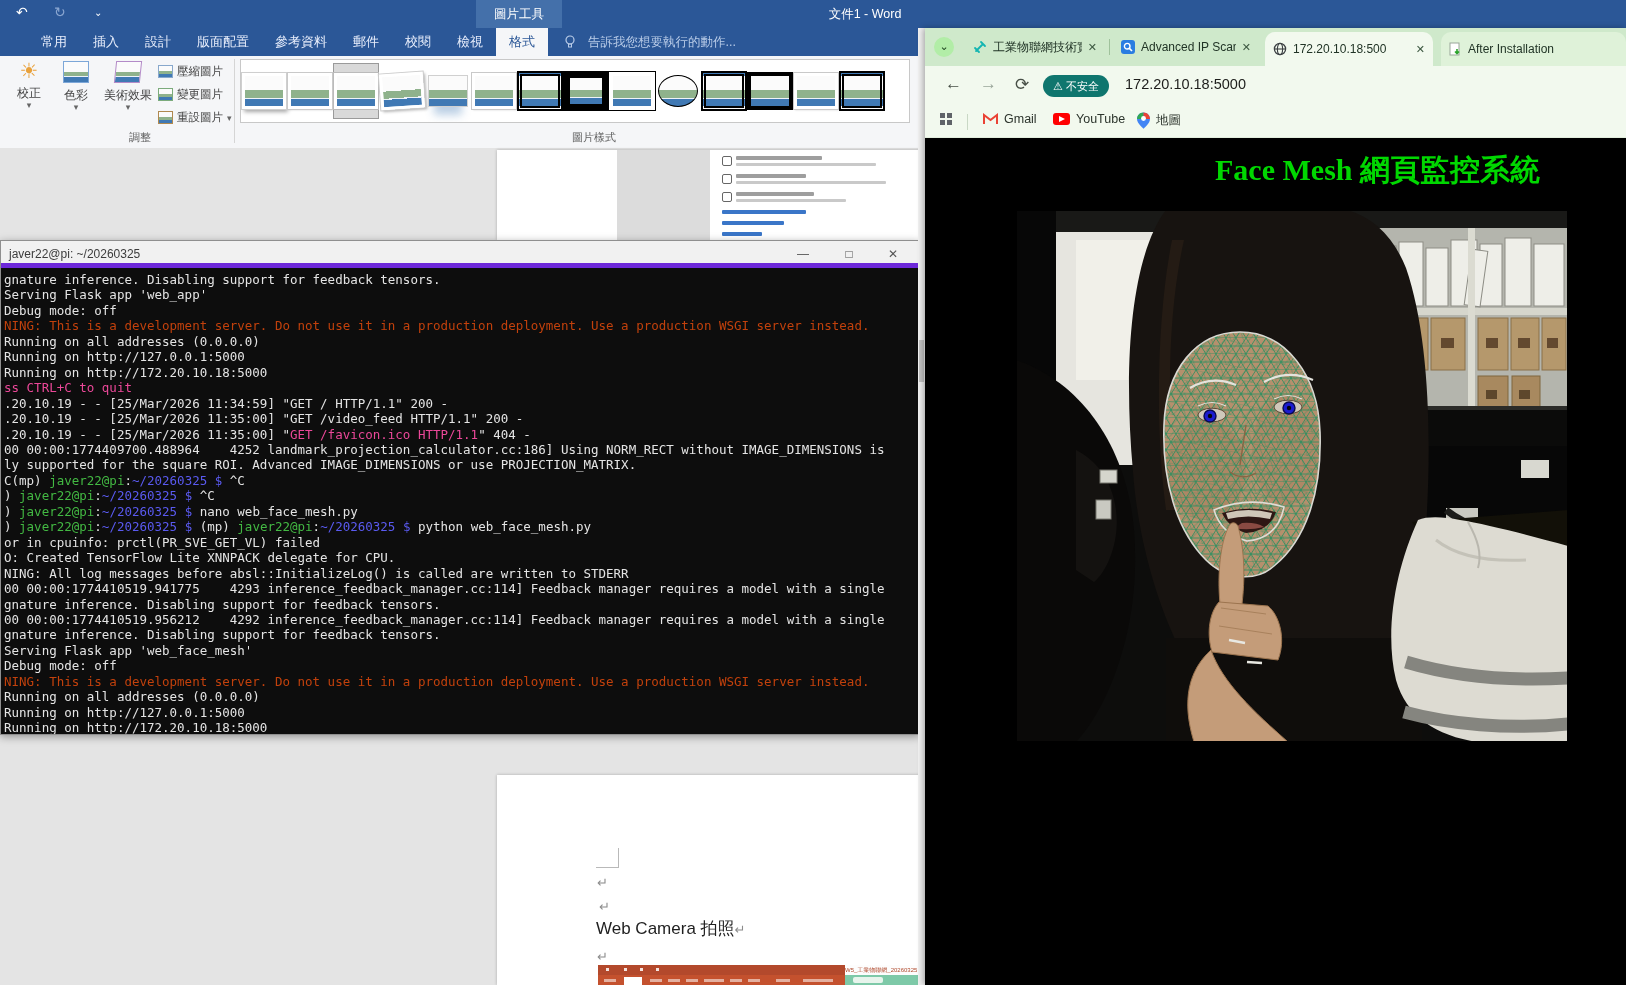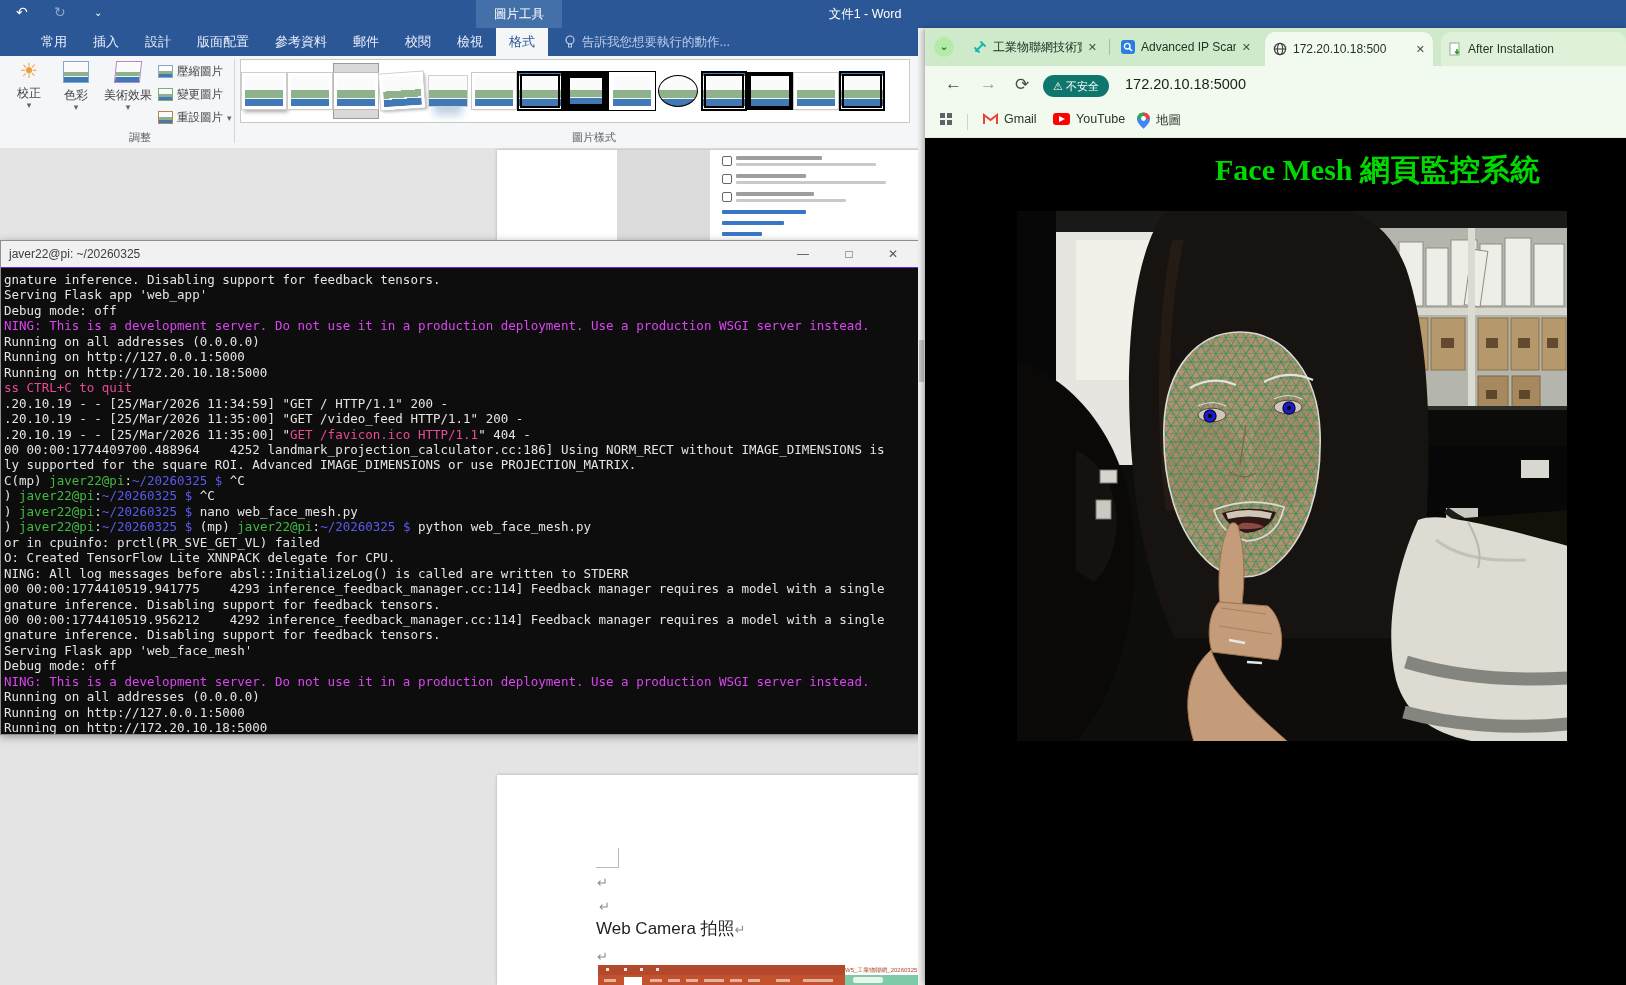--- a/index.html
+++ b/index.html
@@ -9,21 +9,21 @@
   
   #word-titlebar{left:0;top:0;width:1626px;height:28px;background:#2b5797;color:#fff;z-index:1;}
   .qa-icon{position:absolute;top:4px;font-size:14px;color:#fff;cursor:default;}
   #ctx-chip{position:absolute;left:476px;top:0;width:86px;height:28px;background:#4470aa;
             color:#fff;font-size:12.5px;text-align:center;line-height:28px;}
   #word-title{position:absolute;left:790px;top:0;width:150px;height:28px;color:#fff;font-size:12.5px;
               text-align:center;line-height:28px;}
   #ribbon-tabs{left:0;top:28px;width:1626px;height:28px;background:#2b5797;z-index:1;display:flex;padding-left:28px;box-sizing:border-box;}
   .rtab{color:#e8eefc;font-size:13px;line-height:28px;padding:0 13px;white-space:nowrap;}
   .rtab.active{background:#f5f6f8;color:#2b5797;}
-  #tellme{display:flex;align-items:center;gap:6px;margin-left:16px;color:#b9cce8;font-size:12.5px;white-space:nowrap;}
+  #tellme{display:flex;align-items:center;gap:12px;margin-left:16px;color:#b9cce8;font-size:12.5px;white-space:nowrap;}
   #ribbon-body{left:0;top:56px;width:925px;height:92px;background:#f5f6f8;z-index:1;border-bottom:1px solid #d8d8d8;}
   .grp-label{position:absolute;bottom:3px;font-size:11px;color:#5f5f5f;text-align:center;margin-left:24px;}
   .bigbtn{position:absolute;top:3px;text-align:center;font-size:12px;color:#444;}
   .bigbtn .lbl{margin-top:2px;}
   .caret{font-size:9px;color:#666;line-height:6px;}
   .mini-pic{display:inline-block;background:linear-gradient(180deg,#fbfbfb 0%,#fbfbfb 48%,#8fb28c 48%,#8fb28c 72%,#eef3f8 72%,#eef3f8 76%,#4079b4 76%,#4079b4 100%);}
   .smallbtn{position:absolute;left:158px;width:78px;height:21px;display:flex;align-items:center;gap:4px;
             font-size:11.5px;color:#444;white-space:nowrap;}
   .vline{position:absolute;width:1px;background:#d5d5d5;}
   #gallery{position:absolute;left:240px;top:3px;width:668px;height:62px;background:#fff;border:1px solid #c8c8c8;
@@ -45,27 +45,27 @@
   #doc-bottom{left:0;top:735px;width:925px;height:250px;background:#e4e4e4;z-index:1;}
   .page{position:absolute;background:#fff;box-shadow:0 0 3px rgba(0,0,0,.25);}
   .bar{position:absolute;border-radius:1px;}
   .pilcrow{position:absolute;color:#8c8c8c;font-size:13px;}
   #caption{position:absolute;left:596px;top:917px;font-size:17px;color:#1f1f1f;z-index:2;white-space:nowrap;}
   #ppt-img{position:absolute;left:598px;top:965px;width:322px;height:20px;z-index:2;overflow:hidden;}
   
   #terminal{left:0;top:240px;width:920px;height:495px;z-index:5;border:1px solid #8f8f8f;box-sizing:border-box;
             box-shadow:0 2px 8px rgba(0,0,0,.35);}
   #term-titlebar{position:absolute;left:0;top:0;width:100%;height:27px;background:#f1f1f1;
-                 border-bottom:1px solid #6d28d9;box-sizing:border-box;}
+                 border-bottom:5px solid #6d28d9;box-sizing:border-box;}
   #term-title{position:absolute;left:8px;top:6px;font-size:12px;color:#3c3c3c;}
   .winbtn{position:absolute;top:0;width:40px;height:27px;text-align:center;line-height:27px;font-size:12px;color:#555;}
   #term-body{position:absolute;left:0;top:27px;right:0;bottom:0;background:#0d0d0d;overflow:hidden;
              font-family:"DejaVu Sans Mono",monospace;font-size:12.5px;line-height:15.45px;padding:4px 0 0 3px;}
   .tl{white-space:pre;}
-  .c-w{color:#e4e4e4;} .c-r{color:#d946ef;} .c-y{color:#ec4899;} .c-g{color:#43b943;} .c-b{color:#5a5af0;}
+  .c-w{color:#e4e4e4;} .c-r{color:#c2410c;} .c-y{color:#ec4899;} .c-g{color:#43b943;} .c-b{color:#5a5af0;}
   #word-scroll{left:918px;top:28px;width:7px;height:957px;background:#f2f2f2;z-index:6;}
   #word-scroll-thumb{left:919px;top:340px;width:5px;height:42px;background:#c5c5c5;z-index:7;}
   
   #chrome{left:925px;top:28px;width:701px;height:957px;z-index:10;box-shadow:-2px 0 6px rgba(0,0,0,.3);}
   #tabstrip{position:absolute;left:0;top:0;width:100%;height:38px;background:#cfe9cb;}
   #tab-search{position:absolute;left:9px;top:9px;width:20px;height:20px;border-radius:50%;background:#b2eda7;
               color:#1e4620;font-size:11px;text-align:center;line-height:19px;}
   .ctab{position:absolute;top:0;height:38px;display:flex;align-items:center;gap:6px;font-size:12px;color:#213426;padding:0 8px;box-sizing:border-box;}
   .ctab .tlabel{overflow:hidden;white-space:nowrap;text-overflow:clip;flex:1;}
   .ctab .tclose{font-size:11px;color:#3c5740;}

